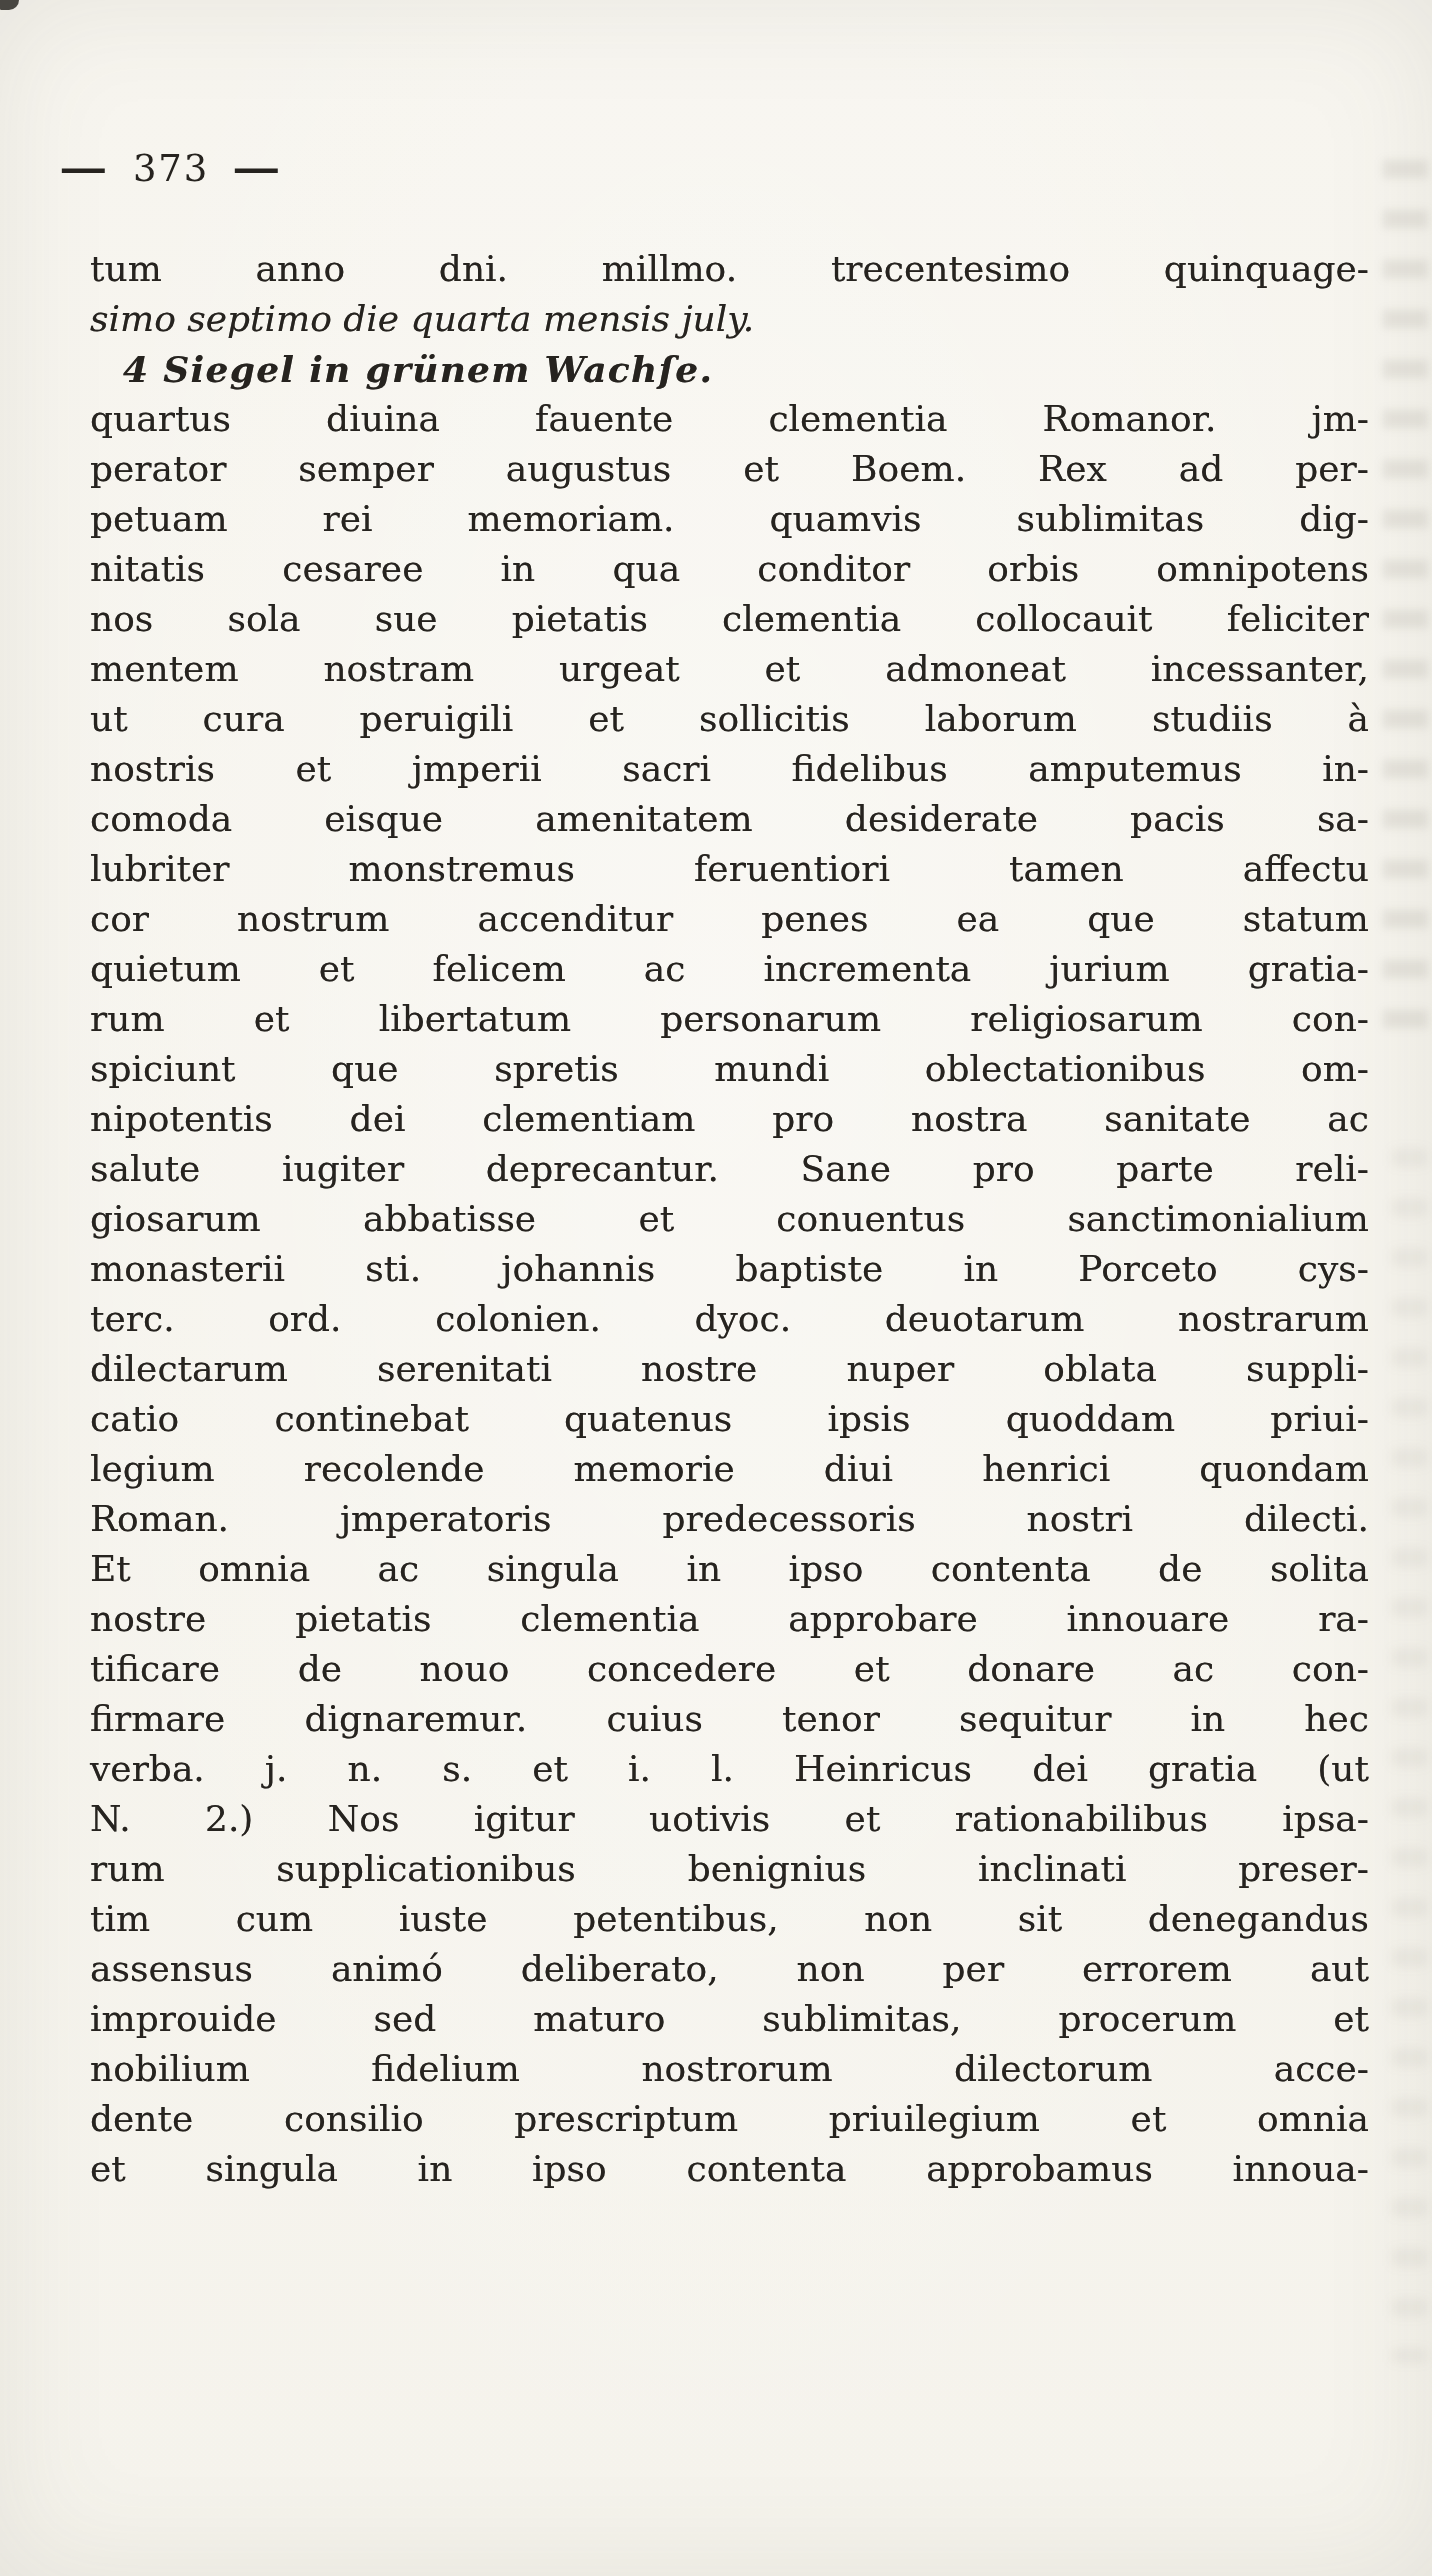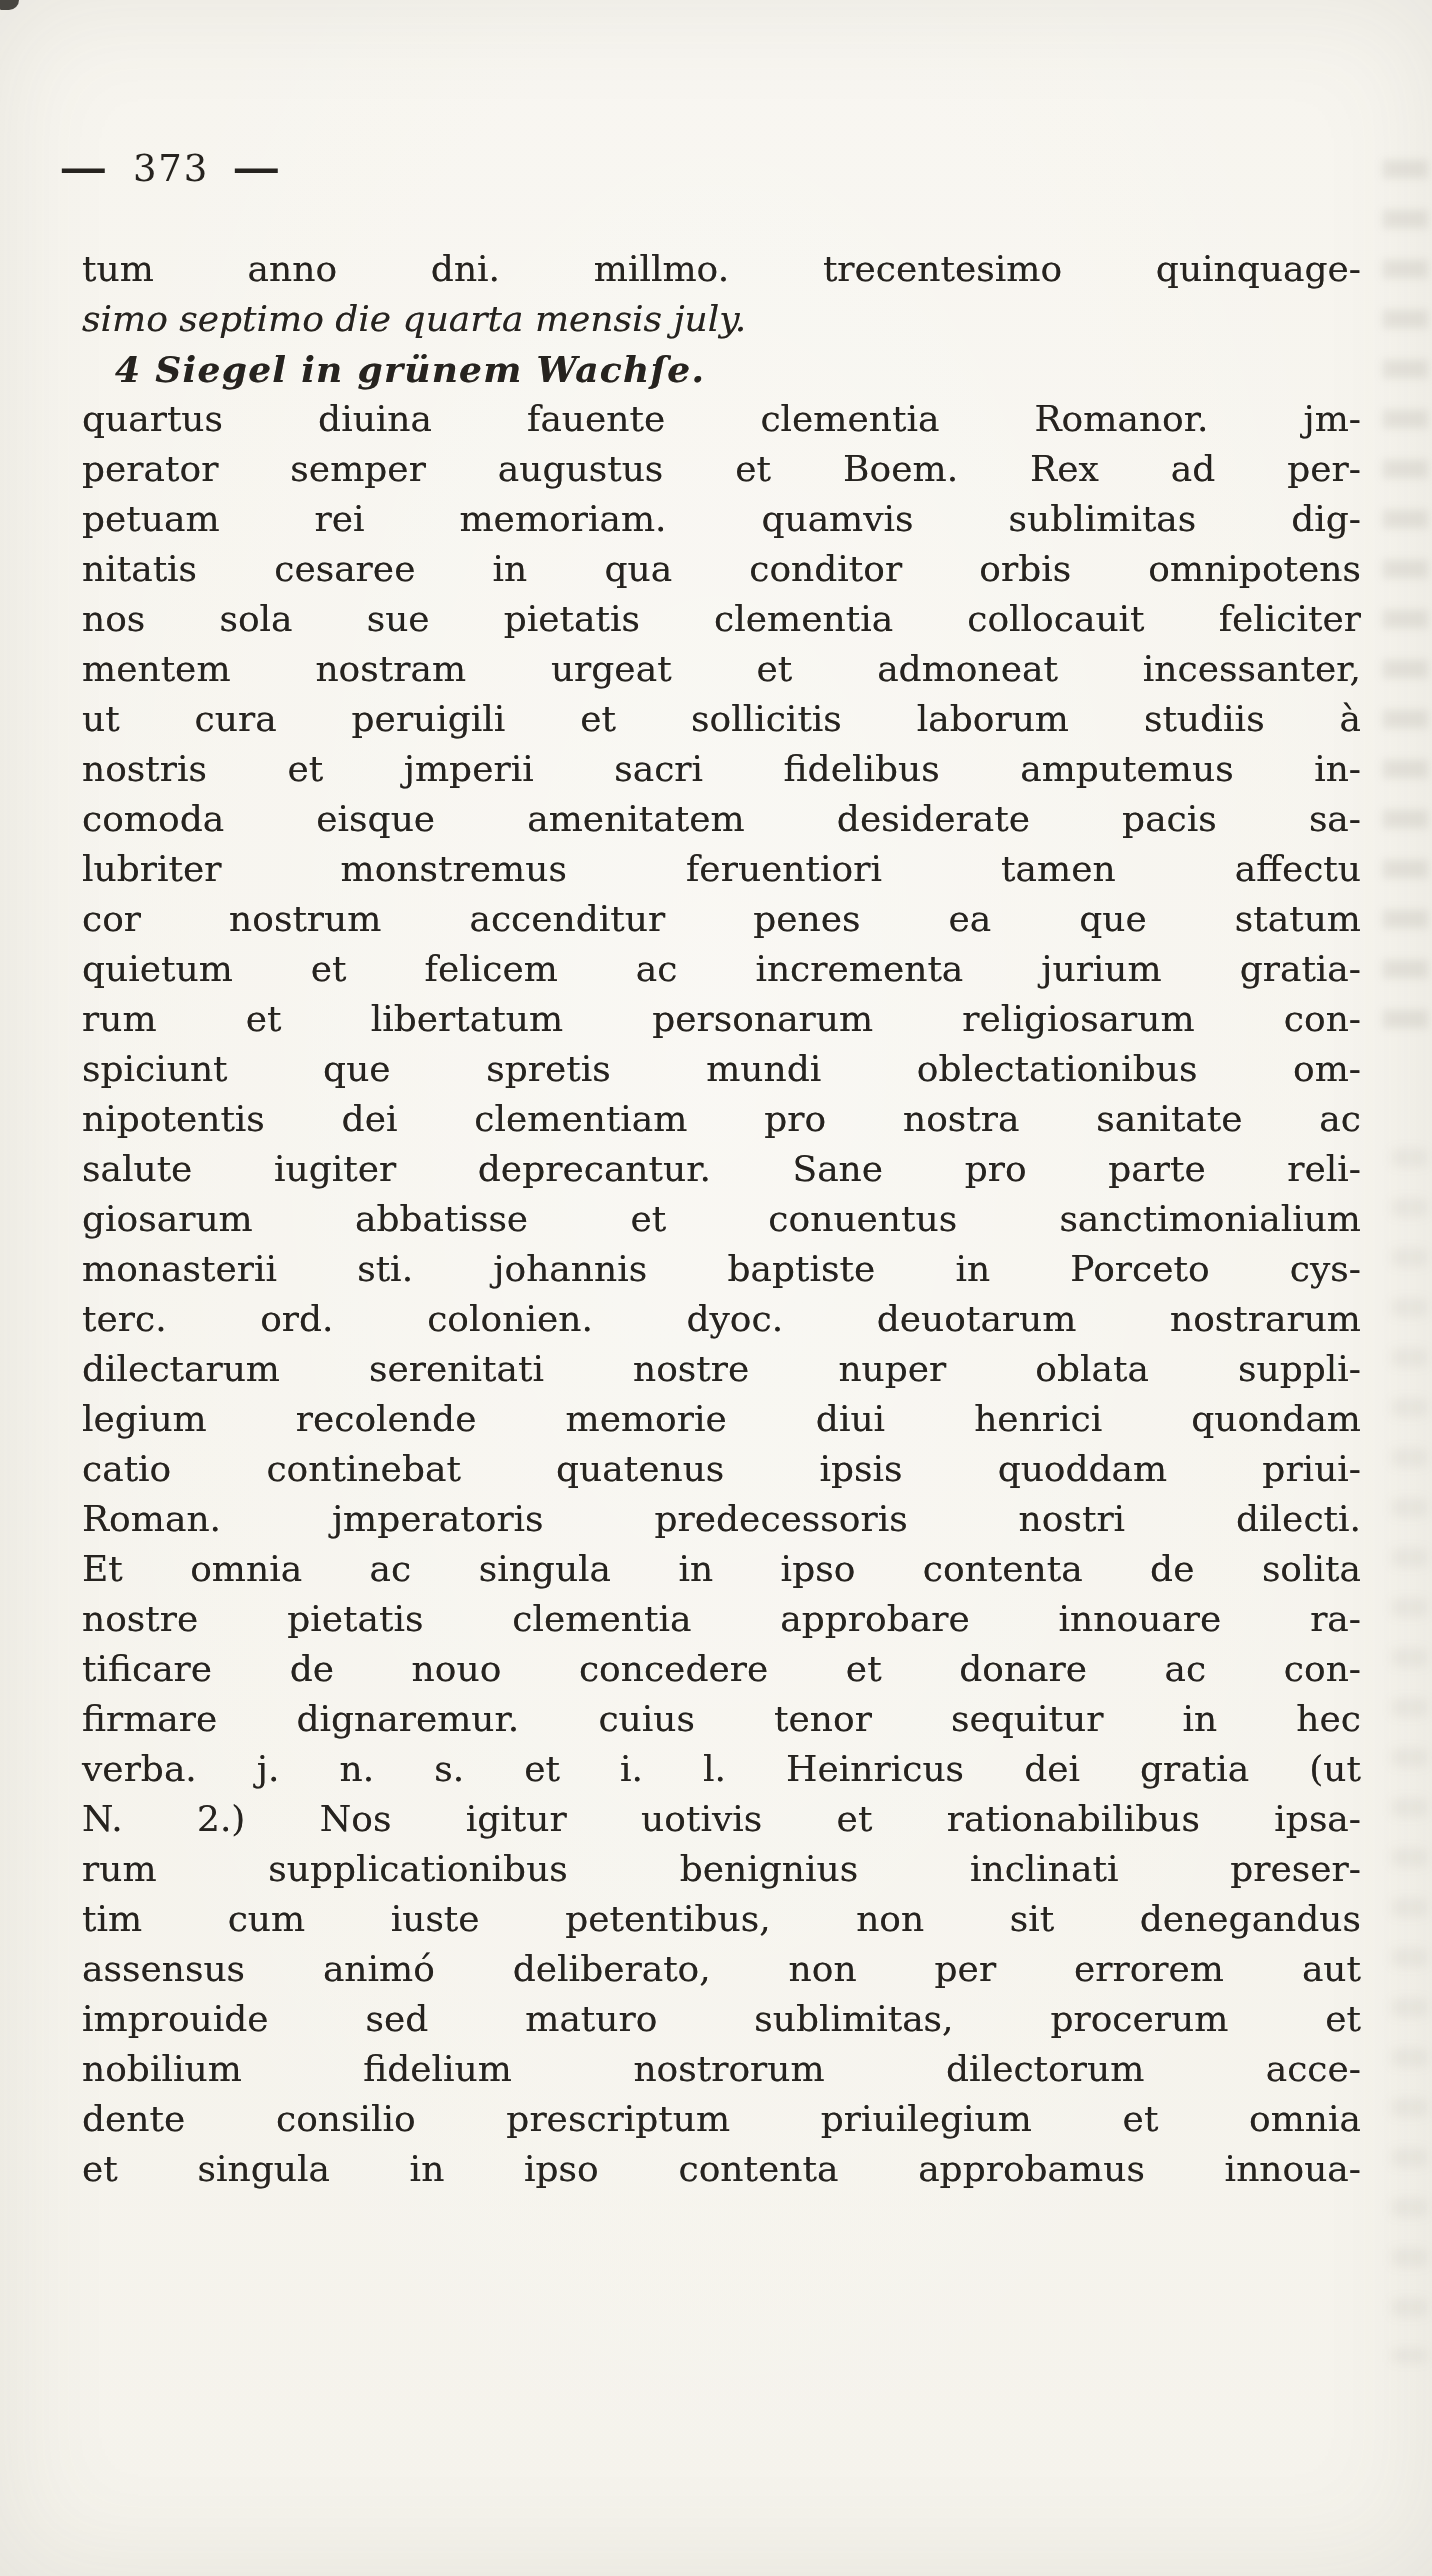--- a/index.html
+++ b/index.html
@@ -33,21 +33,21 @@
   }
   .header .dash {
     display: inline-block;
     margin: 0 29px;
     font-weight: bold;
     transform: scaleX(1.3);
   }
   .text-block {
     position: absolute;
     top: 244px;
-    left: 82px;
+    left: 90px;
     width: 1279px;
     font-size: 36px;
     line-height: 50px;
     text-shadow: 0 0 0.6px rgba(30,28,24,0.55);
   }
   .line {
     text-align: justify;
     text-align-last: justify;
     min-height: 50px;
   }
@@ -131,22 +131,22 @@
       <div class="line">cor nostrum accenditur penes ea que statum</div>
       <div class="line">quietum et felicem ac incrementa jurium gratia-</div>
       <div class="line">rum et libertatum personarum religiosarum con-</div>
       <div class="line">spiciunt que spretis mundi oblectationibus om-</div>
       <div class="line">nipotentis dei clementiam pro nostra sanitate ac</div>
       <div class="line">salute iugiter deprecantur. Sane pro parte reli-</div>
       <div class="line">giosarum abbatisse et conuentus sanctimonialium</div>
       <div class="line">monasterii sti. johannis baptiste in Porceto cys-</div>
       <div class="line">terc. ord. colonien. dyoc. deuotarum nostrarum</div>
       <div class="line">dilectarum serenitati nostre nuper oblata suppli-</div>
+      <div class="line">catio continebat quatenus ipsis quoddam priui-</div>
       <div class="line">legium recolende memorie diui henrici quondam</div>
-      <div class="line">catio continebat quatenus ipsis quoddam priui-</div>
       <div class="line">Roman. jmperatoris predecessoris nostri dilecti.</div>
       <div class="line">Et omnia ac singula in ipso contenta de solita</div>
       <div class="line">nostre pietatis clementia approbare innouare ra-</div>
       <div class="line">tificare de nouo concedere et donare ac con-</div>
       <div class="line">firmare dignaremur. cuius tenor sequitur in hec</div>
       <div class="line">verba. j. n. s. et i. l. Heinricus dei gratia (ut</div>
       <div class="line">N. 2.) Nos igitur uotivis et rationabilibus ipsa-</div>
       <div class="line">rum supplicationibus benignius inclinati preser-</div>
       <div class="line">tim cum iuste petentibus, non sit denegandus</div>
       <div class="line">assensus animó deliberato, non per errorem aut</div>

